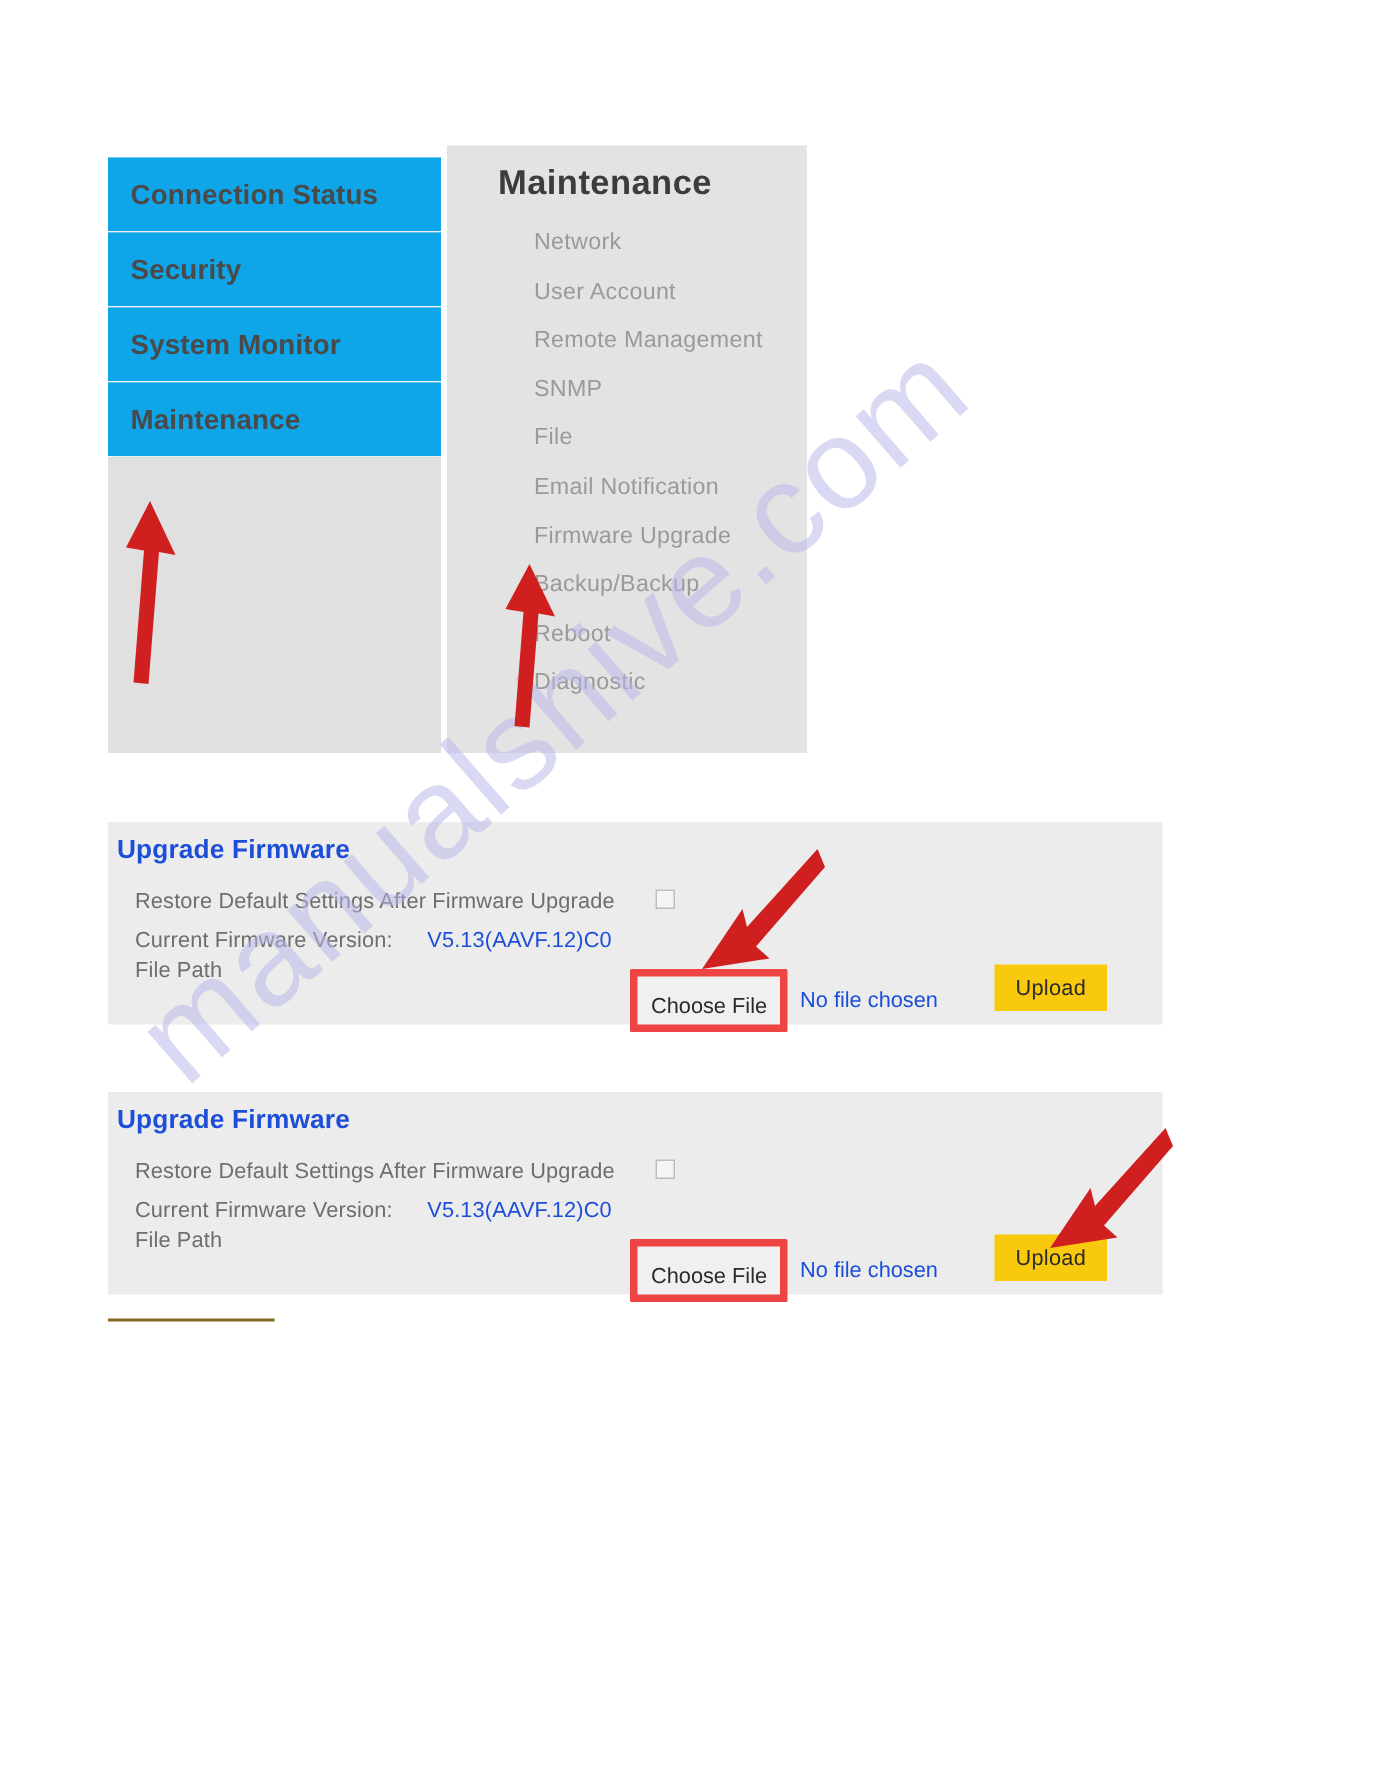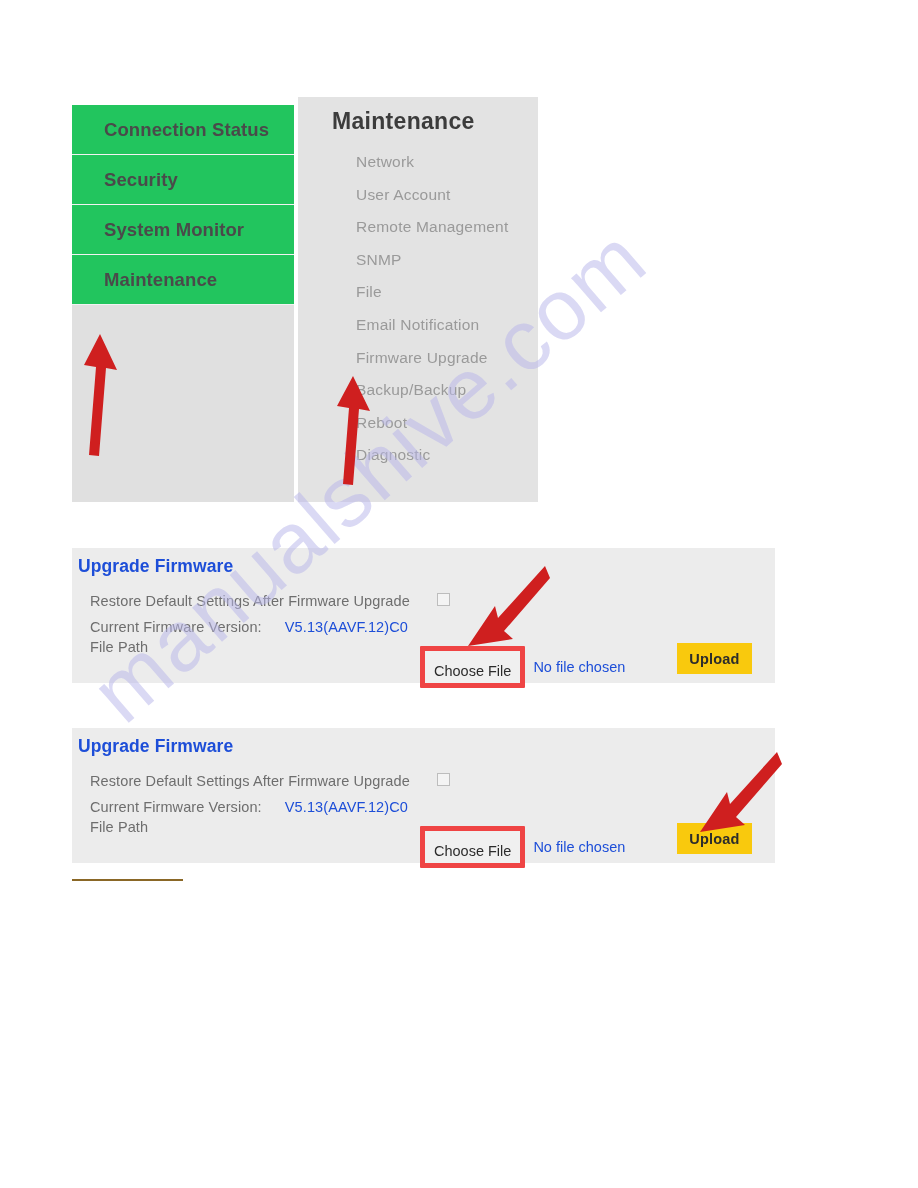--- a/index.html
+++ b/index.html
@@ -47,28 +47,28 @@
     left: 72px;
     top: 105px;
     width: 222px;
     height: 397px;
     background: #e0e0e0;
     z-index: 2;
   }
   .nav-item {
     height: 50px;
     line-height: 50px;
-    padding-left: 32px;
+    padding-left: 15px;
     box-sizing: border-box;
     font-size: 18.5px;
     font-weight: bold;
     color: #4a4a4a;
     letter-spacing: 0.1px;
     border-bottom: 1px solid #f2f2f2;
-    background: #22c55e;
+    background: #0ea5e9;
   }
   .nav-item.first { border-top: none; }
   #nav-left-filler {
     height: 147px;
     background: #e0e0e0;
   }
 
   #nav-right {
     position: absolute;
     left: 298px;
@@ -169,28 +169,28 @@
     font-family: "Liberation Sans", sans-serif;
     line-height: 17px;
   }
   .no-file-text {
     font-size: 14.5px;
     color: #1d4ed8;
   }
 
   .upload-btn {
     position: absolute;
-    left: 605px;
+    left: 591px;
     top: 95px;
     width: 75px;
     height: 31px;
     background: #f9c90d;
     color: #2c2c2c;
     font-size: 14.5px;
-    font-weight: bold;
+    font-weight: normal;
     display: flex;
     align-items: center;
     justify-content: center;
     letter-spacing: 0.2px;
   }
 
   
   .arrow-svg {
     position: absolute;
     z-index: 6;

